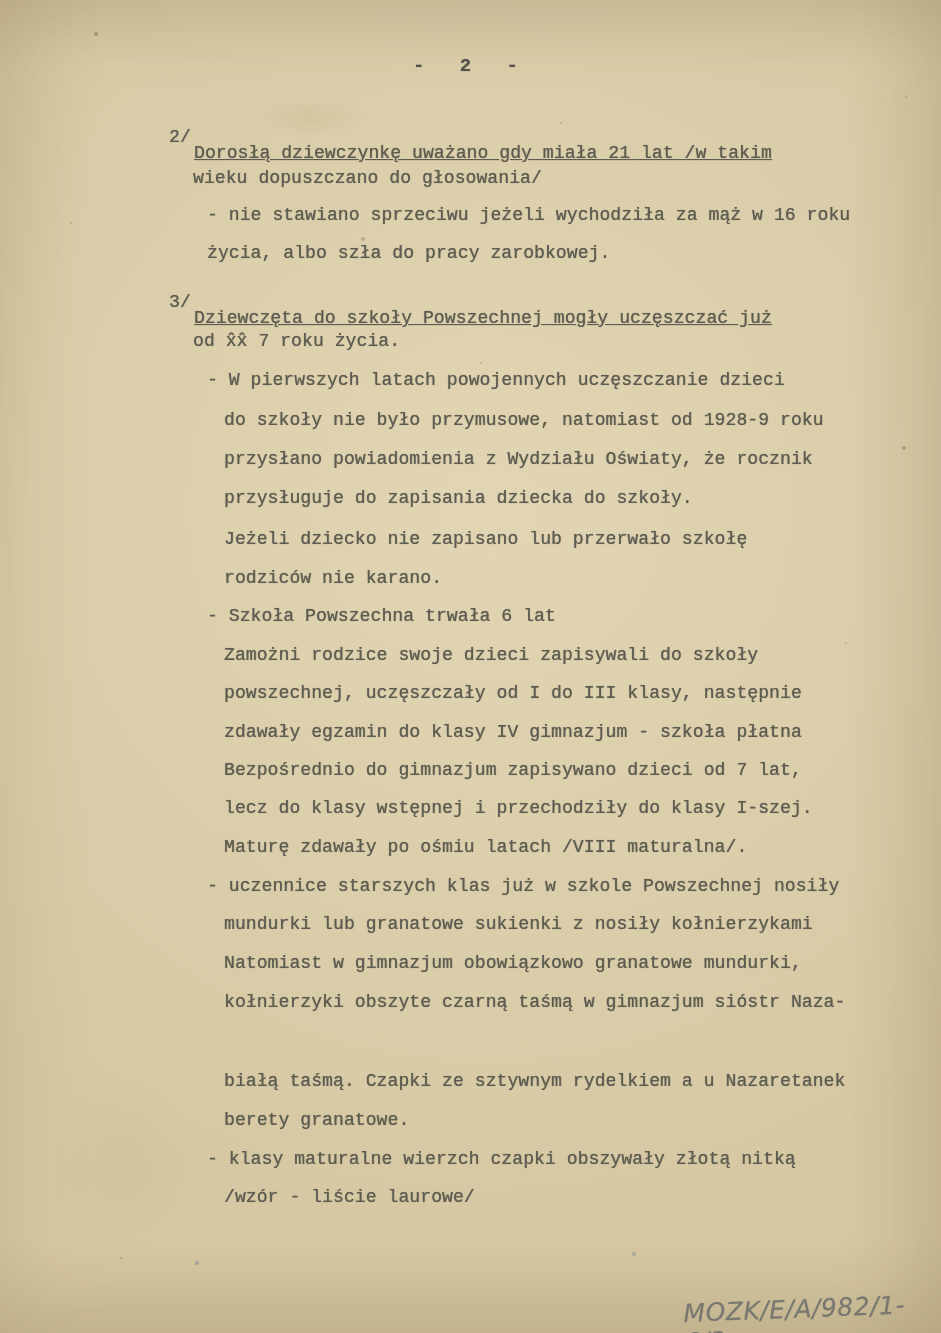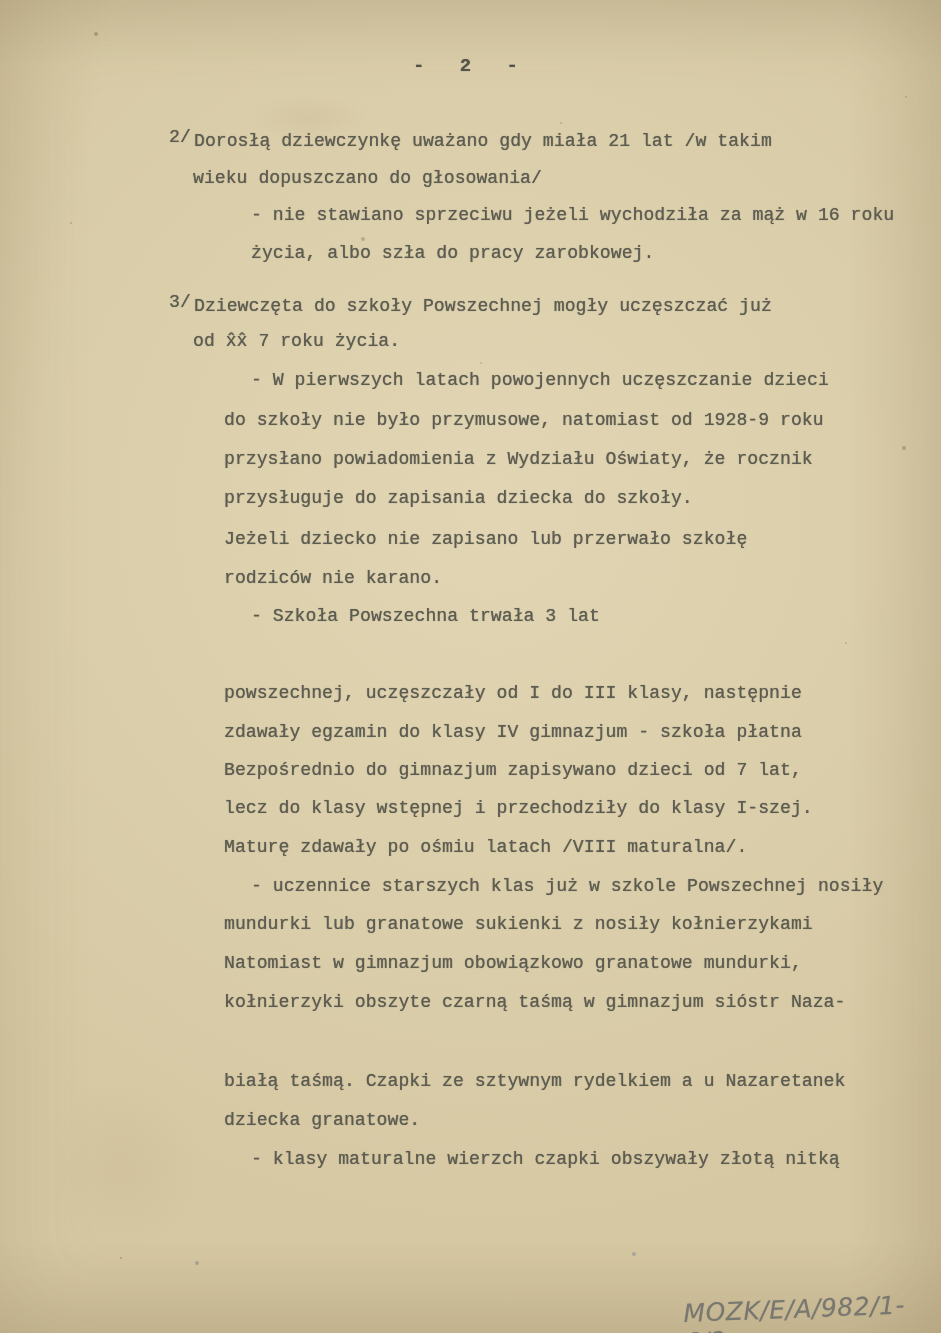--- a/index.html
+++ b/index.html
@@ -28,23 +28,23 @@
     position: absolute;
     white-space: nowrap;
     font-size: 18px;
     line-height: 24px;
     color: #5d5c51;
     text-shadow: 0 0 1px rgba(88,87,76,0.65), 0.4px 0.4px 0.6px rgba(88,87,76,0.35);
     letter-spacing: 0.1px;
   }
   .l-marker { left: 169px; }
   .l-marker .marker { position: absolute; left: 0; top: 0; }
-  .l-marker .mtext  { position: absolute; left: 25px; top: 4px; white-space: nowrap; }
+  .l-marker .mtext  { position: absolute; left: 25px; top: 16px; white-space: nowrap; text-decoration: underline; }
   .l-item { left: 193px; }
-  .l-dash { left: 207px; margin-left: 44px; }
+  .l-dash { left: 207px; }
   .l-sub  { left: 224px; }
   .page-number {
     position: absolute;
     top: 55px;
     left: 413px;
     font-size: 19px;
     color: #55544a;
     letter-spacing: 9px;
     word-spacing: 6px;
     font-weight: bold;
@@ -118,31 +118,33 @@
   </div>
   <div class="line l-item" style="top:329px">od x̂x̂ 7 roku życia.</div>
 
   <div class="line l-dash" style="top:368px">- W pierwszych latach powojennych uczęszczanie dzieci</div>
   <div class="line l-sub" style="top:408px">do szkoły nie było przymusowe, natomiast od 1928-9 roku</div>
   <div class="line l-sub" style="top:447px">przysłano powiadomienia z Wydziału Oświaty, że rocznik</div>
   <div class="line l-sub" style="top:486px">przysługuje do zapisania dziecka do szkoły.</div>
   <div class="line l-sub" style="top:527px">Jeżeli dziecko nie zapisano lub przerwało szkołę</div>
   <div class="line l-sub" style="top:566px">rodziców nie karano.</div>
 
-  <div class="line l-dash" style="top:604px">- Szkoła Powszechna trwała 3 lat</div>
+  <div class="line l-dash" style="top:604px">- Szkoła Powszechna trwała 6 lat</div>
+  <div class="line l-sub" style="top:643px">Zamożni rodzice swoje dzieci zapisywali do szkoły</div>
   <div class="line l-sub" style="top:681px">powszechnej, uczęszczały od I do III klasy, następnie</div>
   <div class="line l-sub" style="top:720px">zdawały egzamin do klasy IV gimnazjum - szkoła płatna</div>
   <div class="line l-sub" style="top:758px">Bezpośrednio do gimnazjum zapisywano dzieci od 7 lat,</div>
   <div class="line l-sub" style="top:796px">lecz do klasy wstępnej i przechodziły do klasy I-szej.</div>
   <div class="line l-sub" style="top:835px">Maturę zdawały po ośmiu latach /VIII maturalna/.</div>
 
   <div class="line l-dash" style="top:874px">- uczennice starszych klas już w szkole Powszechnej nosiły</div>
   <div class="line l-sub" style="top:912px">mundurki lub granatowe sukienki z nosiły kołnierzykami</div>
   <div class="line l-sub" style="top:990px">kołnierzyki obszyte czarną taśmą w gimnazjum sióstr Naza-</div>
   <div class="line l-sub" style="top:951px">Natomiast w gimnazjum obowiązkowo granatowe mundurki,</div>
   <div class="line l-sub" style="top:1069px">białą taśmą. Czapki ze sztywnym rydelkiem a u Nazaretanek</div>
-  <div class="line l-sub" style="top:1108px">dziecka granatowe.</div>
+  <div class="line l-sub" style="top:1108px">berety granatowe.</div>
 
   <div class="line l-dash" style="top:1147px">- klasy maturalne wierzch czapki obszywały złotą nitką</div>
+  <div class="line l-sub" style="top:1185px">/wzór - liście laurowe/</div>
 
   <div class="archive-ref">MOZK/E/A/982/1-6/2</div>
 
 </div>
 
 </body></html>

